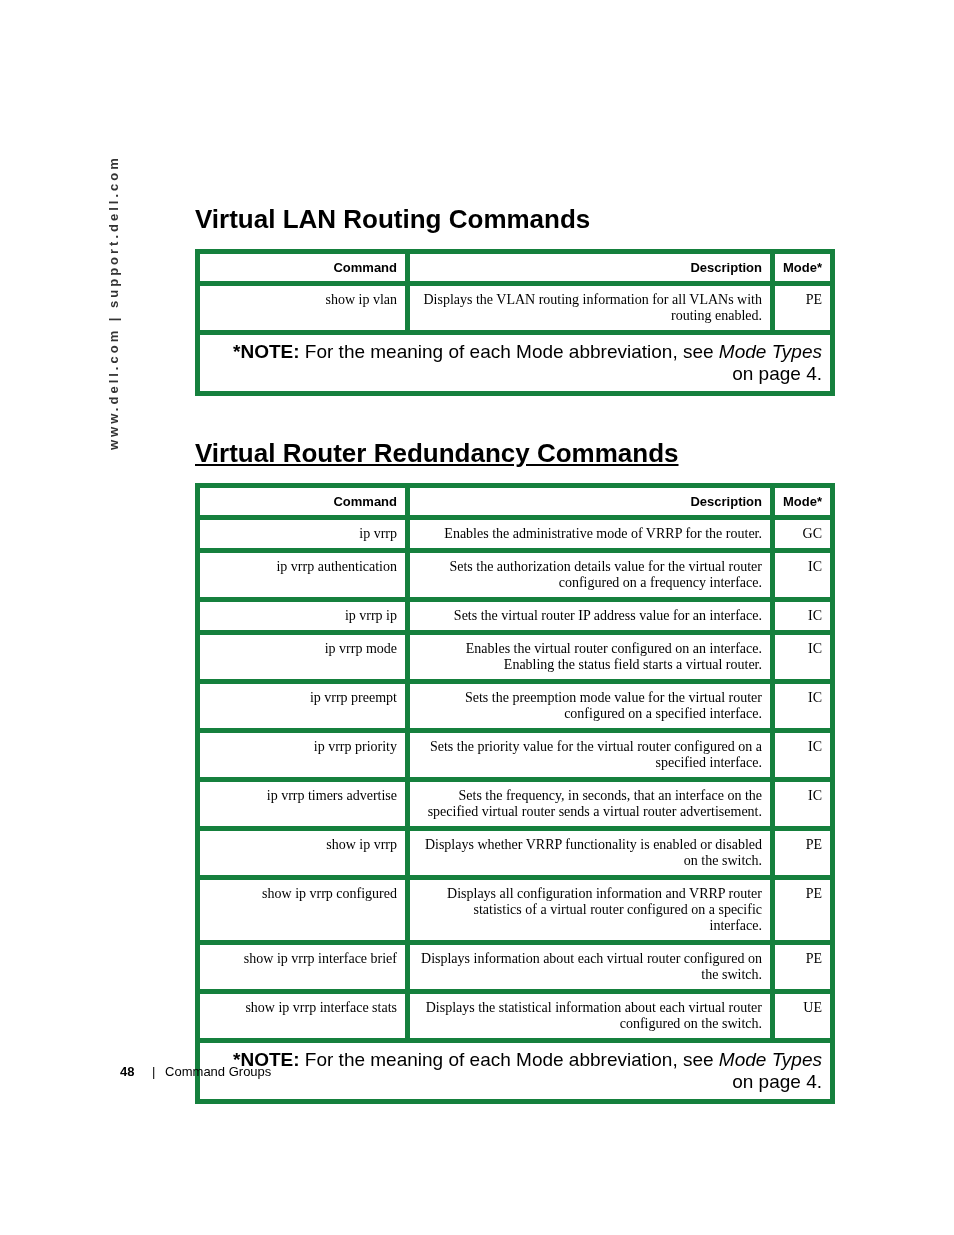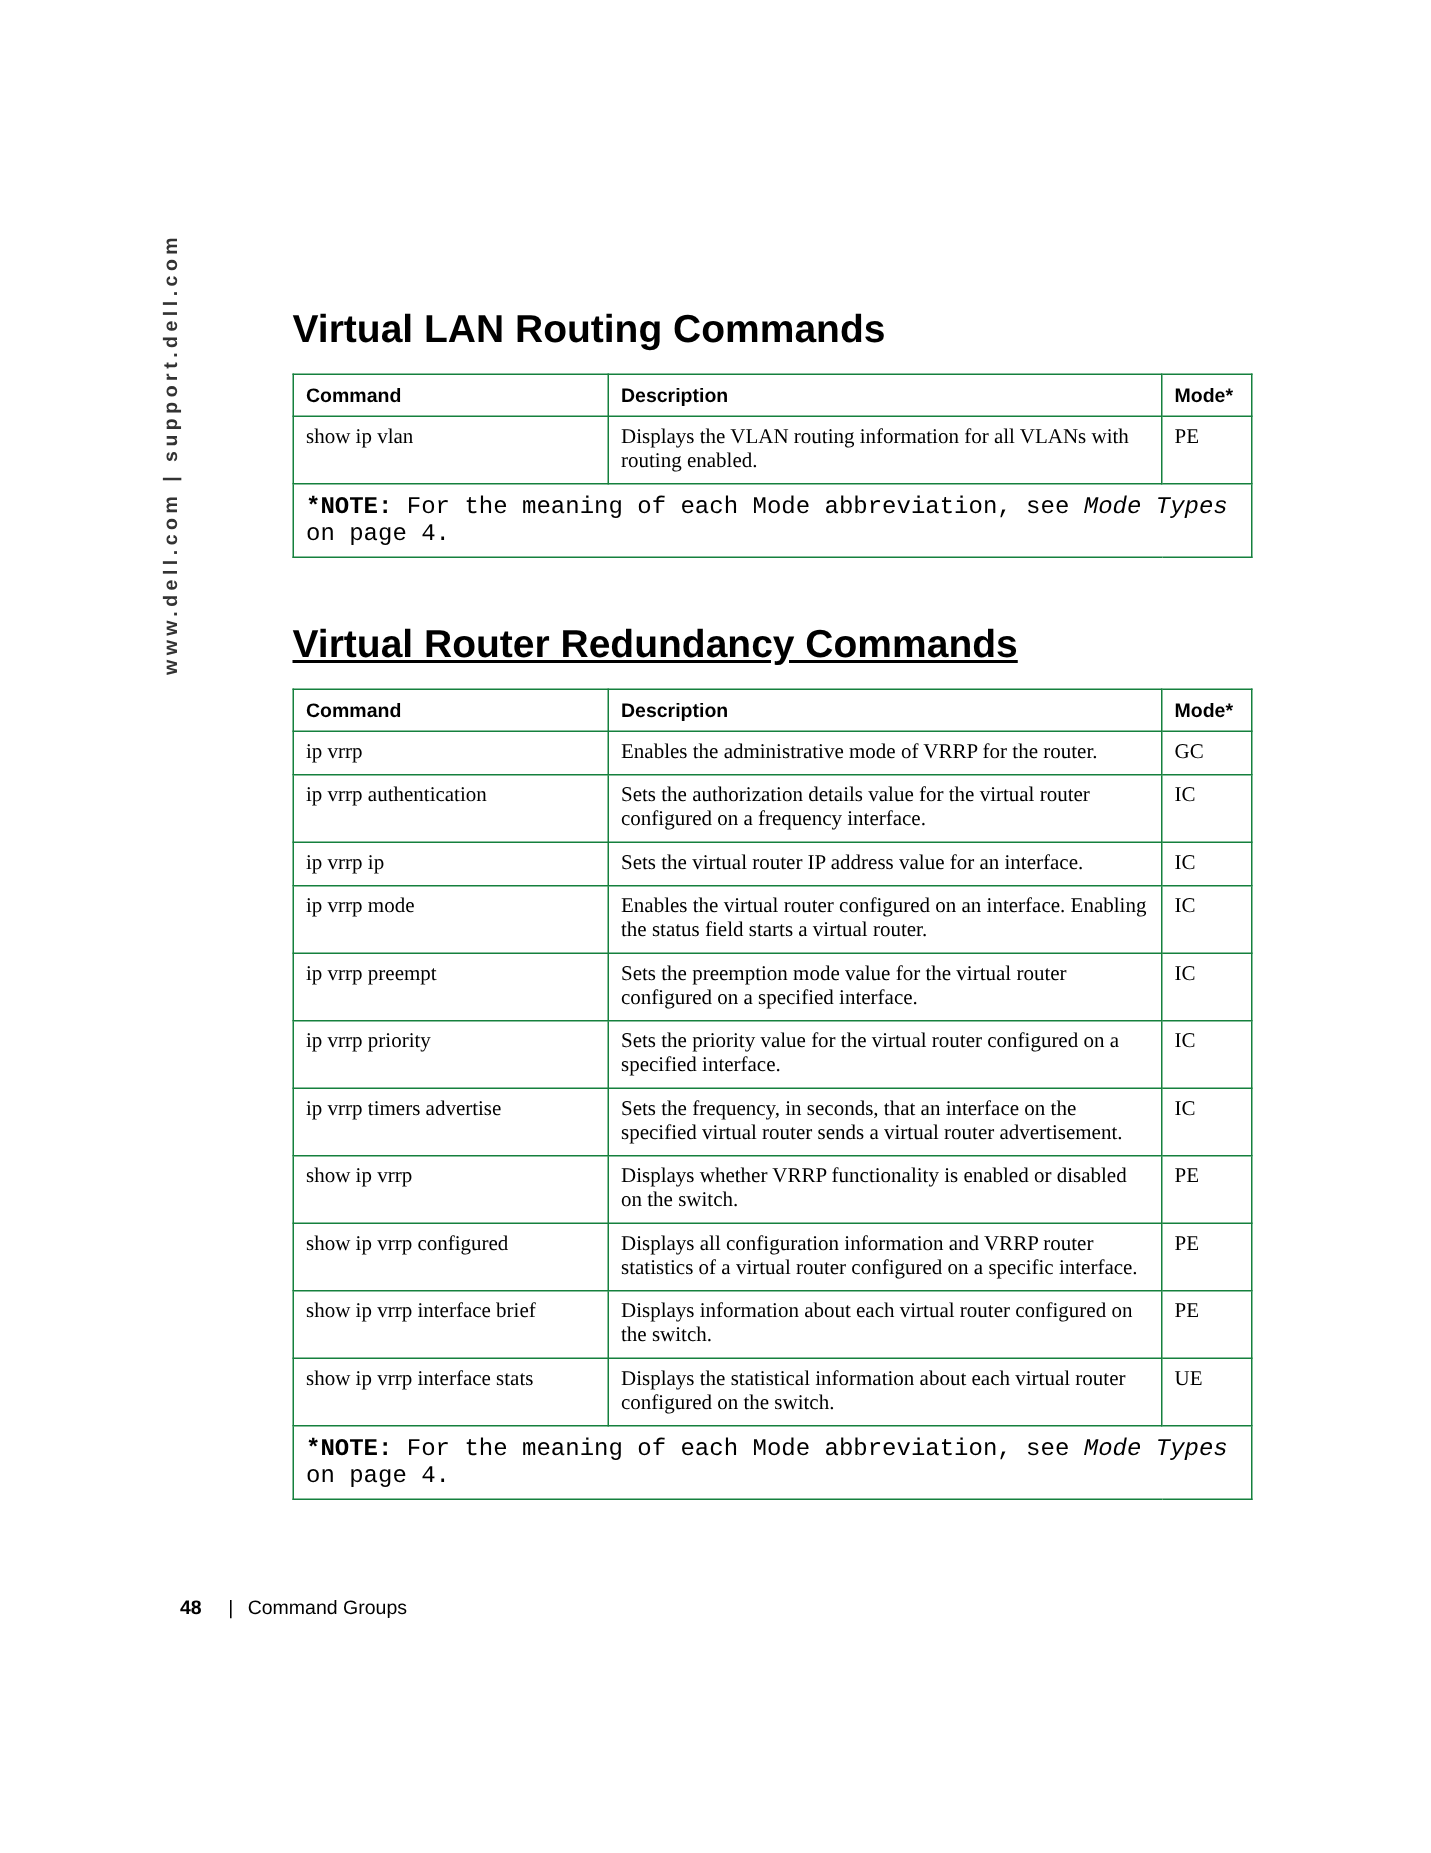--- a/index.html
+++ b/index.html
@@ -40,35 +40,35 @@
   h2.section.second {
     margin-top: 42px;
     text-decoration: underline;
   }
   table.cmd {
     border-collapse: collapse;
     width: 100%;
     font-size: 14px;
   }
   table.cmd th, table.cmd td {
-    border: 1px solid #15803d;
+    border: 5px solid #15803d;
     padding: 6px 8px;
     vertical-align: top;
-    text-align: left;
+    text-align: right;
   }
   table.cmd th {
     font-family: Arial, Helvetica, sans-serif;
     font-weight: bold;
     font-size: 13px;
   }
   col.c-command { width: 210px; }
   col.c-mode    { width: 60px; }
   .note-row {
-    font-family: Liberation Mono, monospace;
-    font-size: 16px;
+    font-family: Liberation Sans, sans-serif;
+    font-size: 19px;
   }
   .note-row .note-label { font-weight: bold; }
   .note-row .note-italic { font-style: italic; }
   .footer {
     position: absolute;
     left: 120px;
     bottom: 156px;
     font-family: Liberation Sans, sans-serif;
     font-size: 13px;
     margin-top: 16px;

